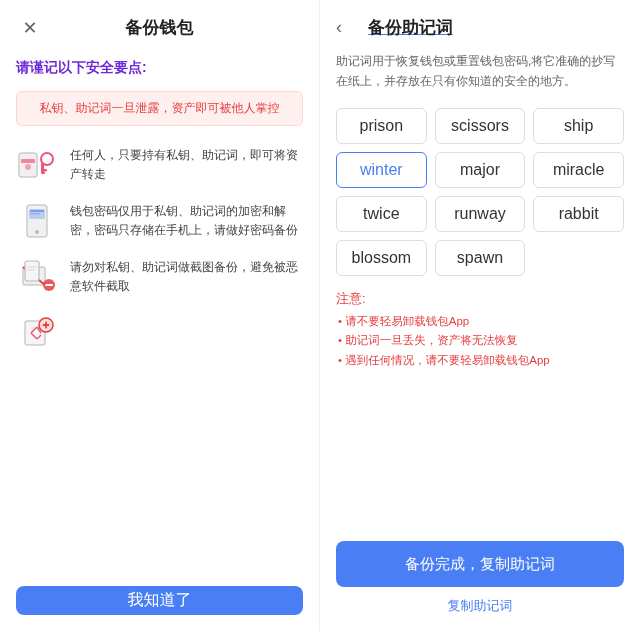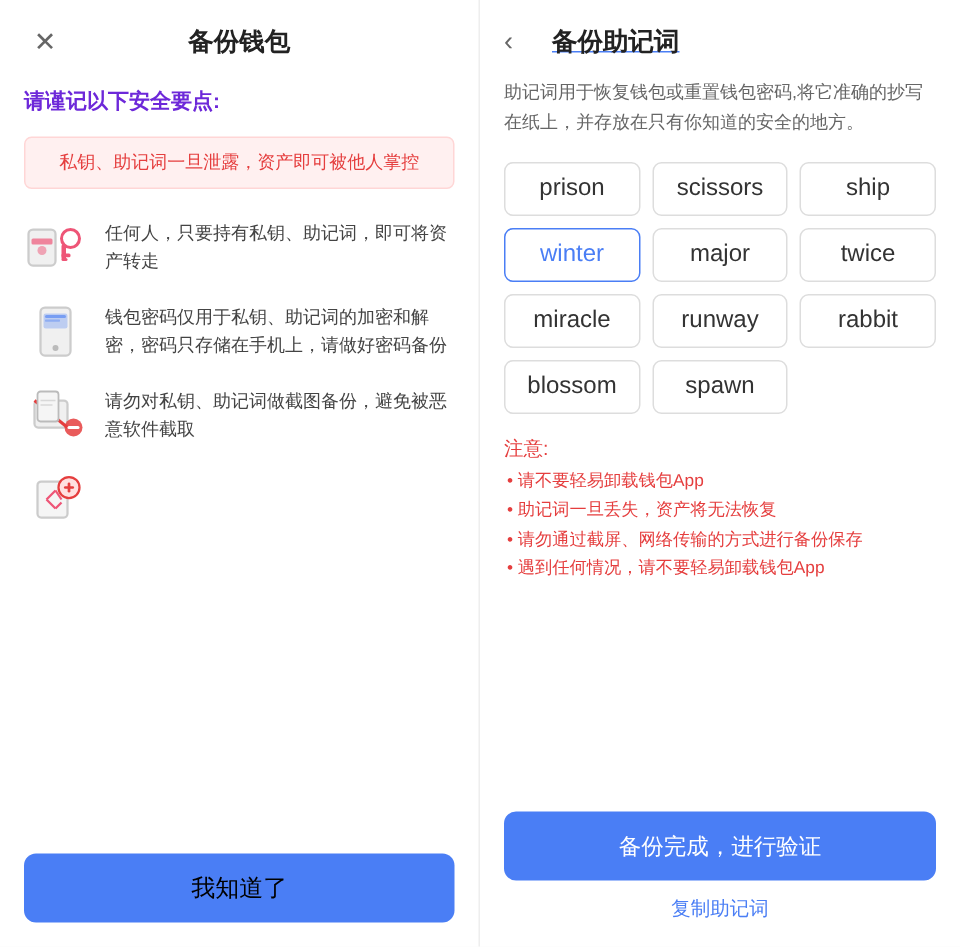--- a/index.html
+++ b/index.html
@@ -92,23 +92,23 @@
       font-size: 12px;
       color: #444;
       line-height: 1.6;
       padding-top: 2px;
     }
     .left-footer {
       padding-top: 10px;
     }
     .confirm-btn {
       width: 100%;
-      height: 46px;
+      height: 29px;
       background: #4a7ef5;
-      color: #000000;
+      color: #ffffff;
       border: none;
       border-radius: 8px;
       font-size: 16px;
       cursor: pointer;
       font-family: inherit;
     }
 
     
     .right-panel {
       width: 320px;
@@ -283,31 +283,30 @@
     <div class="back-btn">‹</div>
     <div class="right-title">备份助记词</div>
   </div>
   <div class="right-desc">助记词用于恢复钱包或重置钱包密码,将它准确的抄写在纸上，并存放在只有你知道的安全的地方。</div>
   <div class="mnemonic-grid">
   <div class="mnemonic-cell">prison</div>
       <div class="mnemonic-cell">scissors</div>
       <div class="mnemonic-cell">ship</div>
       <div class="mnemonic-cell highlighted">winter</div>
       <div class="mnemonic-cell">major</div>
+      <div class="mnemonic-cell">miracle</div>
       <div class="mnemonic-cell">twice</div>
-      <div class="mnemonic-cell">miracle</div>
       <div class="mnemonic-cell">runway</div>
       <div class="mnemonic-cell">rabbit</div>
       <div class="mnemonic-cell">blossom</div>
       <div class="mnemonic-cell">spawn</div>
     </div>
   <div class="notes-section">
     <div class="notes-title">注意:</div>
   <div class="notes-item">• 请不要轻易卸载钱包App</div>
       <div class="notes-item">• 助记词一旦丢失，资产将无法恢复</div>
-      <div class="notes-item">• 请勿通过截屏、网络传输的方式进行备份保存</div>
       <div class="notes-item">• 遇到任何情况，请不要轻易卸载钱包App</div>
     </div>
   <div class="right-footer">
-    <button class="verify-btn">备份完成，进行验证</button>
+    <button class="verify-btn">备份完成，复制助记词</button>
     <div class="copy-link">复制助记词</div>
   </div>
 </div>
 
 </body></html>

